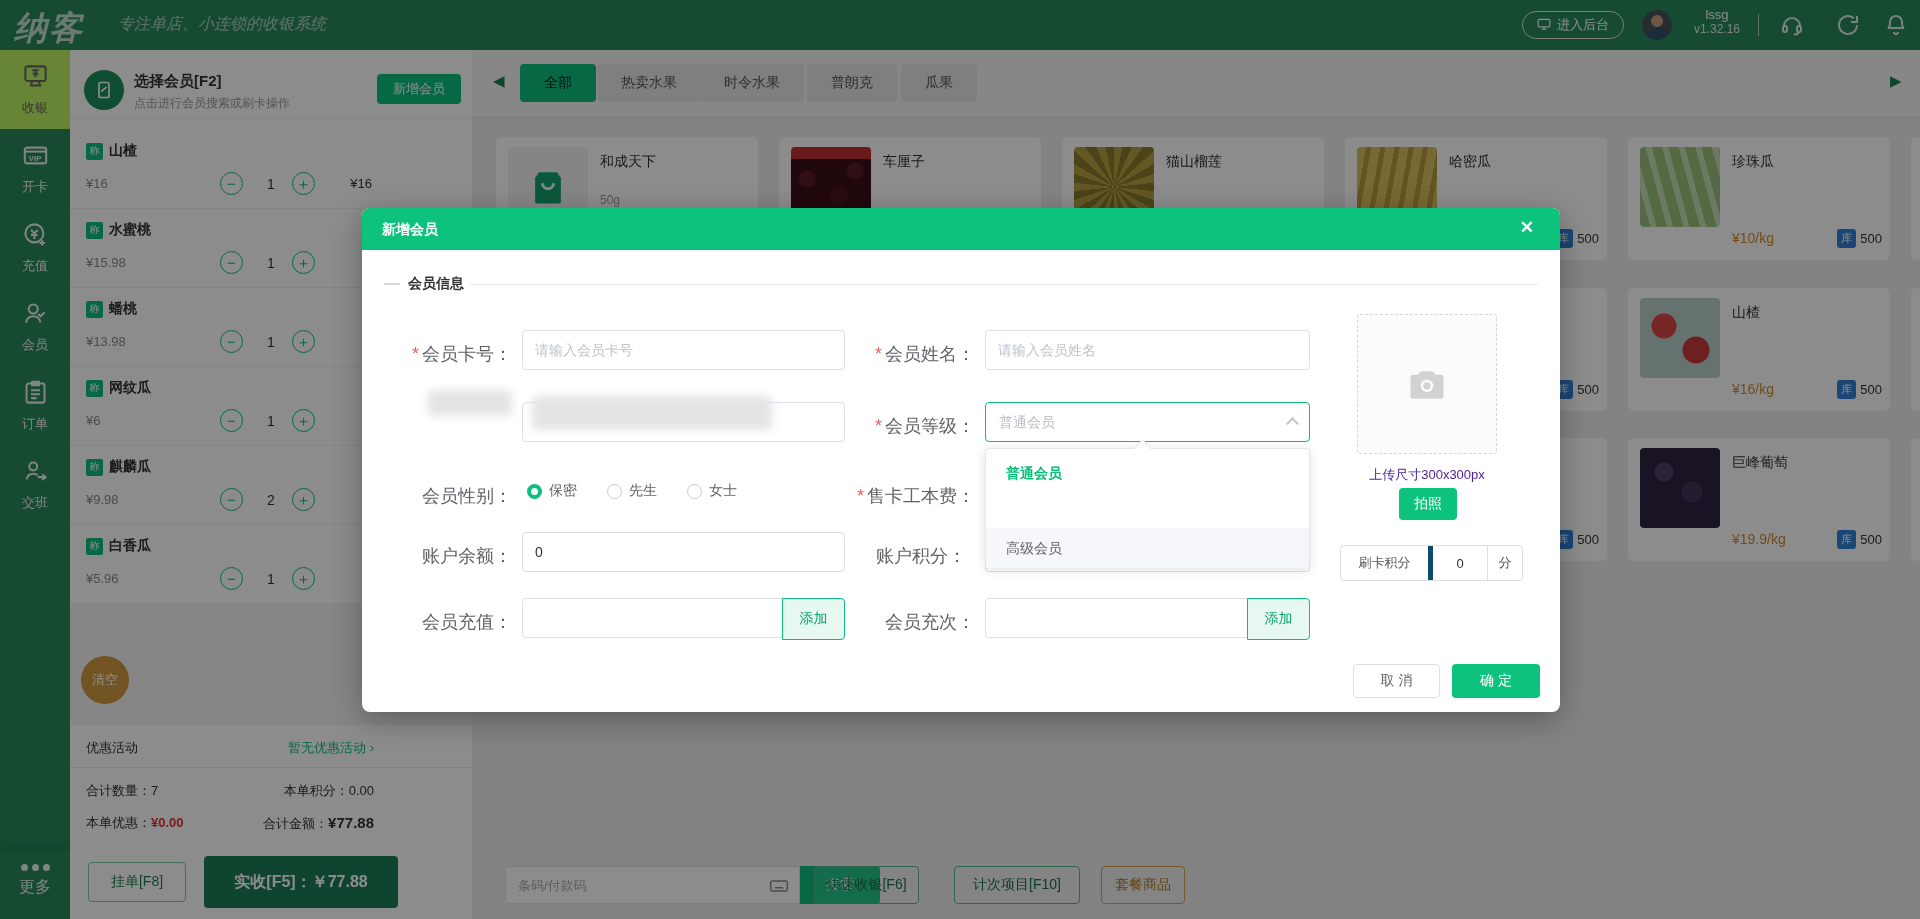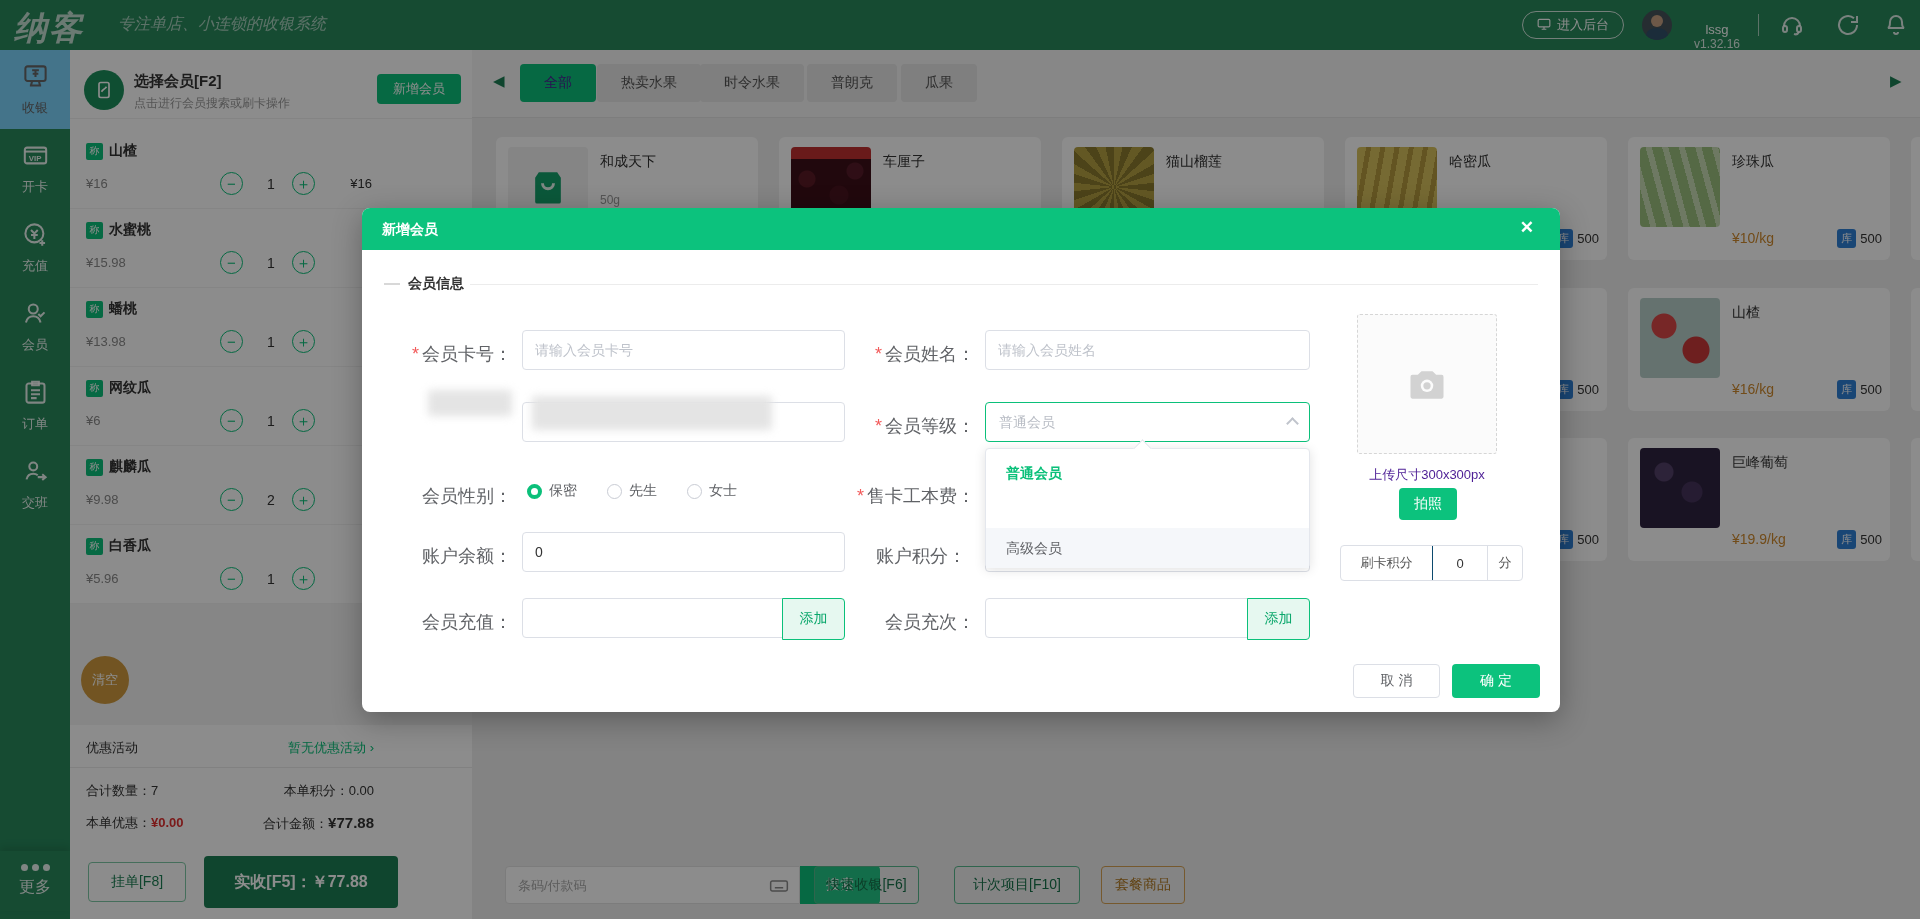--- a/index.html
+++ b/index.html
@@ -8,33 +8,33 @@
   #app { position:relative; width:1920px; height:919px; overflow:hidden; background:#efefef; }
 
   
   .header { position:absolute; left:0; top:0; width:1920px; height:50px; background:#28895c; display:flex; align-items:center; }
   .logo { position:absolute; left:14px; top:6px; font-size:33px; font-weight:bold; color:rgba(255,255,255,.72); letter-spacing:2px; font-style:italic; }
   .tagline { position:absolute; left:118px; top:14px; font-size:16px; color:rgba(255,255,255,.6); font-family:"DejaVu Serif", serif; font-style:italic; }
   .backstage { position:absolute; left:1522px; top:11px; height:28px; padding:0 14px; border:1px solid rgba(255,255,255,.8); border-radius:15px; color:#fff; font-size:13px; display:flex; align-items:center; gap:6px; background:transparent; cursor:pointer; }
   .avatar { position:absolute; left:1642px; top:10px; width:30px; height:30px; border-radius:50%; background:#46525a; overflow:hidden; }
   .avatar:before { content:""; position:absolute; left:9px; top:5px; width:12px; height:12px; border-radius:50%; background:#c7a183; }
   .avatar:after { content:""; position:absolute; left:4px; top:18px; width:22px; height:14px; border-radius:50% 50% 0 0; background:#32506b; }
-  .usrbox { position:absolute; left:1682px; top:22px; width:70px; text-align:center; color:#fff; }
+  .usrbox { position:absolute; left:1682px; top:7px; width:70px; text-align:center; color:#fff; }
   .usrname { font-size:13px; }
   .usrver { font-size:12px; color:rgba(255,255,255,.85); }
   .hdr-sep { position:absolute; left:1758px; top:14px; width:1px; height:22px; background:rgba(255,255,255,.6); }
   .hdr-ic { position:absolute; top:13px; width:24px; height:24px; color:rgba(255,255,255,.85); }
   .hdr-ic svg { width:24px; height:24px; }
 
   
   .rail { position:absolute; left:0; top:50px; width:70px; height:869px; background:#28895c; }
   .rail-item { width:70px; height:79px; display:flex; flex-direction:column; align-items:center; justify-content:center; gap:5px; color:rgba(255,255,255,.9); cursor:pointer; }
   .rail-item svg { width:27px; height:27px; }
   .rail-item .rlabel { font-size:13px; }
-  .rail-item.active { background:#7dd3fc; color:#666; }
+  .rail-item.active { background:#bef264; color:#666; }
   .rail-more { position:absolute; left:0; bottom:8px; width:70px; height:60px; display:flex; flex-direction:column; align-items:center; justify-content:center; gap:6px; color:rgba(255,255,255,.9); cursor:pointer; box-shadow:0 -4px 8px rgba(0,0,0,.12); }
   .dots { display:flex; gap:4px; }
   .dots i { width:7px; height:7px; border-radius:50%; background:rgba(255,255,255,.9); }
 
   
   .cart { position:absolute; left:70px; top:50px; width:402px; height:869px; background:#fff; }
   .mem-circ { position:absolute; left:14px; top:20px; width:40px; height:40px; border-radius:50%; background:#1d8f5c; color:#fff; display:flex; align-items:center; justify-content:center; }
   .mem-title { position:absolute; left:64px; top:22px; font-size:15px; font-weight:bold; color:#333; }
   .mem-sub { position:absolute; left:64px; top:45px; font-size:12px; color:#999; }
   .addmem-btn { position:absolute; left:307px; top:24px; width:84px; height:30px; background:#0bc07a; color:#fff; font-size:13px; border:none; border-radius:4px; cursor:pointer; }
@@ -57,21 +57,21 @@
   .red { color:#e03131; font-weight:bold; }
   .bold15 { font-weight:bold; font-size:15px; }
   .hold-btn { position:absolute; left:18px; top:812px; width:98px; height:40px; background:#fff; border:1px solid #7fc9a6; color:#1d7f54; font-size:14px; border-radius:4px; cursor:pointer; }
   .pay-btn { position:absolute; left:134px; top:806px; width:194px; height:52px; background:#1d7f54; border:none; color:#fff; font-size:16px; font-weight:bold; border-radius:4px; cursor:pointer; }
 
   
   .main { position:absolute; left:472px; top:50px; width:1448px; height:869px; background:#efefef; }
   .tabbar { position:absolute; left:0; top:0; width:1448px; height:68px; background:#f6f6f6; border-bottom:1px solid #e3e3e3; }
   .arrow { position:absolute; top:22px; font-size:15px; color:#1d7f54; cursor:pointer; }
   .tabbtn { position:absolute; top:14px; height:38px; padding:0 24px; border-radius:4px; background:#e7e7e7; border:none; font-size:14px; color:#555; cursor:pointer; }
-  .tabbtn.on { background:#0bc07a; color:#4c1d95; }
+  .tabbtn.on { background:#0bc07a; color:#0f172a; }
   .pcard { position:absolute; width:262px; height:123px; background:#fff; border-radius:6px; }
   .pimg { position:absolute; left:12px; top:10px; width:80px; height:80px; border-radius:4px; }
   .pname { position:absolute; left:104px; top:16px; font-size:14px; color:#333; }
   .psub { position:absolute; left:104px; top:56px; font-size:12px; color:#999; }
   .pprice { position:absolute; left:104px; bottom:14px; font-size:14px; color:#cf8a2e; }
   .pstock { position:absolute; right:8px; bottom:12px; display:flex; align-items:center; gap:4px; }
   .kubadge { width:19px; height:19px; background:#2f80d6; color:#fff; font-size:11px; border-radius:3px; display:flex; align-items:center; justify-content:center; }
   .stockn { font-size:13px; color:#333; }
   .img-bag { background:#f3f3f3; display:flex; align-items:center; justify-content:center; }
   .img-cherry { background:radial-gradient(circle at 20% 40%, #5a1a26 8px, transparent 9px), radial-gradient(circle at 60% 60%, #4a1420 9px, transparent 10px), radial-gradient(circle at 80% 30%, #561a28 8px, transparent 9px), linear-gradient(#c03030 0 12px, #3c1018 12px); }
@@ -111,21 +111,21 @@
   .blurblk { position:absolute; background:#e4e4e4; filter:blur(4px); border-radius:3px; }
   .radio { position:absolute; display:flex; align-items:center; gap:7px; font-size:14px; color:#606266; cursor:pointer; }
   .rdot { width:15px; height:15px; border-radius:50%; border:1px solid #c9ccd4; background:#fff; }
   .radio.sel .rdot { border:4.5px solid #0bc07a; }
   .addon-btn { position:absolute; width:63px; height:42px; background:#e6f8f0; border:1px solid #0bc07a; color:#0aa76b; font-size:14px; border-radius:0 4px 4px 0; cursor:pointer; }
   .upbox { position:absolute; left:995px; top:106px; width:140px; height:140px; border:1px dashed #d6d6d6; background:#fbfbfb; border-radius:3px; display:flex; align-items:center; justify-content:center; color:#d2d2d2; }
   .uphint { position:absolute; left:975px; top:258px; width:180px; text-align:center; font-size:13px; color:#4c1d95; }
   .photo-btn { position:absolute; left:1037px; top:280px; width:58px; height:32px; background:#0cc27d; color:#fff; border:none; border-radius:4px; font-size:14px; cursor:pointer; }
   .pts-group { position:absolute; left:978px; top:337px; width:183px; height:36px; display:flex; border:1px solid #dcdfe6; border-radius:4px; background:#fff; }
   .pts-cell { display:flex; align-items:center; justify-content:center; font-size:13px; color:#555; }
-  .pts-lab { width:92px; border-right:1px solid #0c4a6e;text-align:right; }
+  .pts-lab { width:92px; border-right:5px solid #0c4a6e;text-align:right; }
   .pts-val { width:55px; border-right:1px solid #dcdfe6; color:#333; }
   .pts-unit { flex:1; }
   .cancel-btn { position:absolute; left:991px; top:456px; width:87px; height:34px; background:#fff; border:1px solid #dcdfe6; border-radius:4px; color:#606266; font-size:14px; cursor:pointer; }
   .ok-btn { position:absolute; left:1090px; top:456px; width:88px; height:34px; background:#0cc27d; border:none; border-radius:4px; color:#fff; font-size:14px; cursor:pointer; }
   .dropdown { position:absolute; left:623px; top:240px; width:325px; height:120px; background:#fff; border:1px solid #e4e7ed; border-radius:4px; box-shadow:0 2px 12px rgba(0,0,0,.12); z-index:70; }
   .dropdown:before { content:""; position:absolute; left:150px; top:-7px; width:12px; height:12px; background:#fff; border-left:1px solid #e4e7ed; border-top:1px solid #e4e7ed; transform:rotate(45deg); }
   .dd-item { position:absolute; left:0; width:323px; height:40px; line-height:40px; padding-left:20px; font-size:14px; color:#606266; cursor:pointer; }
   .dd-item.sel { color:#0bc07a; font-weight:bold; }
   .dd-item.hov { background:#f5f7fa; }
 </style>

